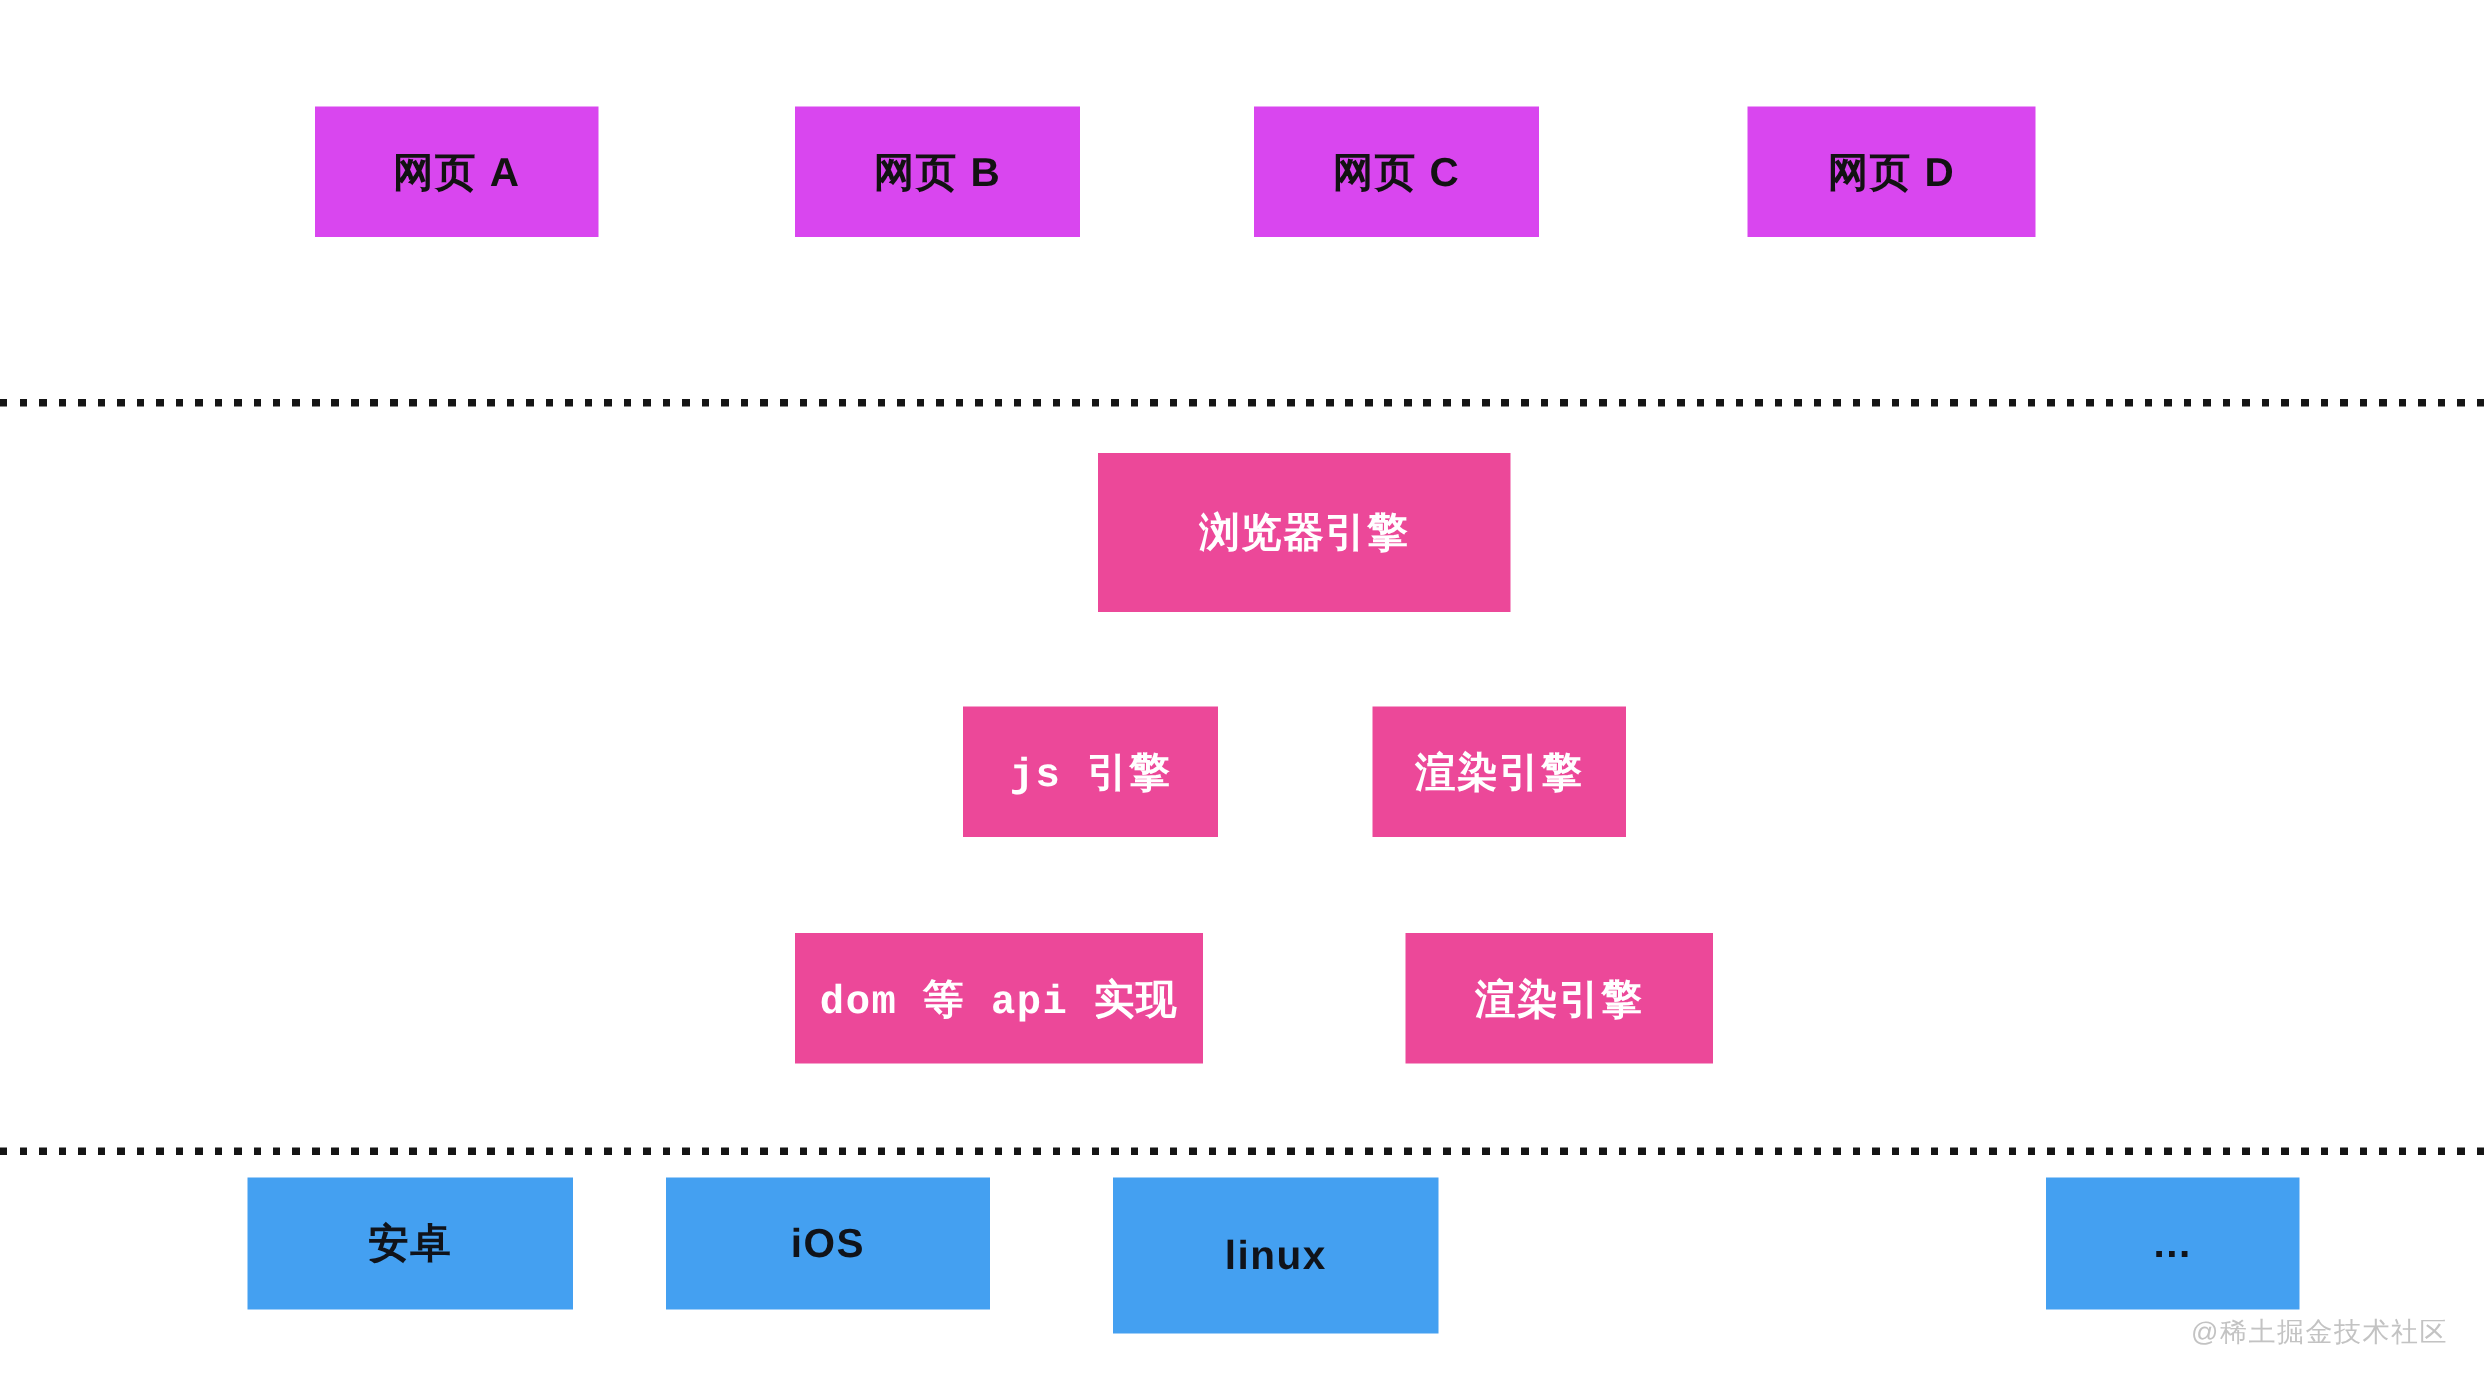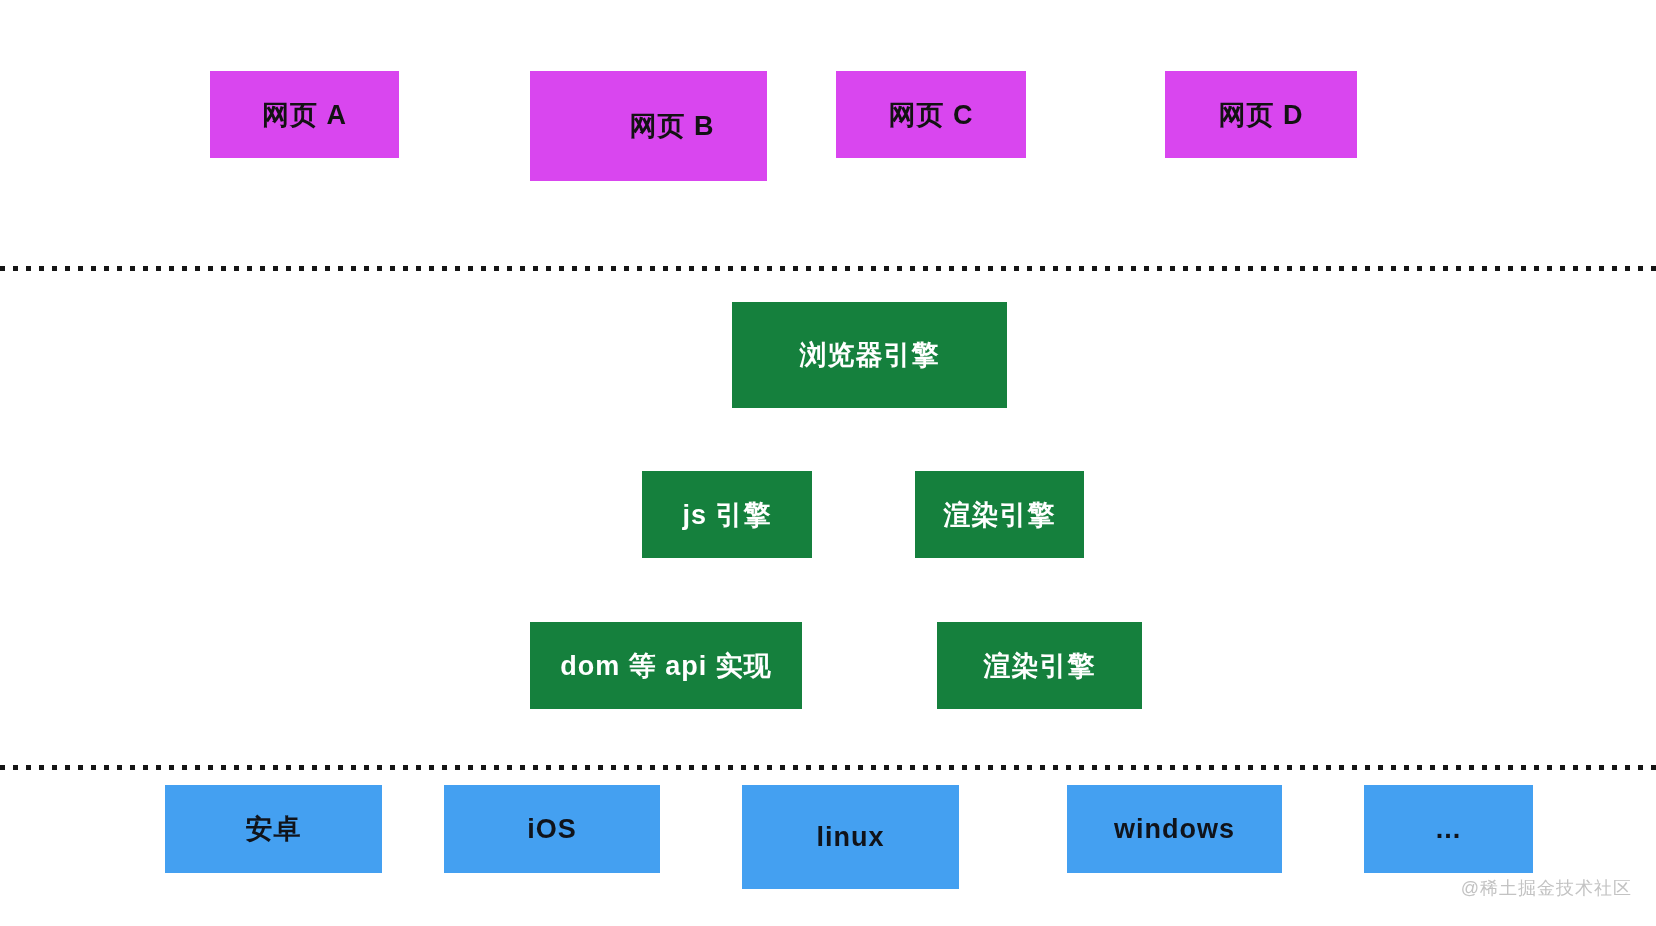--- a/index.html
+++ b/index.html
@@ -23,23 +23,24 @@
     font-weight: bold;
     letter-spacing: 1px;
     white-space: nowrap;
   }
   .web-box {
     background: #d946ef;
     color: #121212;
     font-size: 27px;
   }
   .engine-box {
-    background: #15803d;
+    background: #ec4899;
     color: #ffffff;
     font-size: 27px;
+    font-family: Liberation Mono, monospace;
   }
   .os-box {
     background: #44A0F1;
     color: #10131a;
     font-size: 27px;
   }
   .divider {
     position: absolute;
     left: 0;
     width: 1656px;
@@ -51,21 +52,21 @@
     right: 24px;
     top: 876px;
     font-size: 18px;
     font-weight: normal;
     letter-spacing: 1px;
     color: #C3C3C3;
   }
 
   
   .web-a { left: 210px;  top: 71px; width: 189px; height: 87px; }
-  .web-b { left: 530px;  top: 71px; width: 190px; height: 110px; padding-left: 47px; }
+  .web-b { left: 530px;  top: 71px; width: 190px; height: 87px; }
   .web-c { left: 836px;  top: 71px; width: 190px; height: 87px; }
   .web-d { left: 1165px; top: 71px; width: 192px; height: 87px; }
 
   
   .divider-top    { top: 266px; }
   .divider-bottom { top: 765px; }
 
   
   .browser-engine { left: 732px; top: 302px; width: 275px; height: 106px; }
   .js-engine      { left: 642px; top: 471px; width: 170px; height: 87px; }
@@ -96,18 +97,17 @@
   <div class="box engine-box js-engine">js 引擎</div>
   <div class="box engine-box render-engine">渲染引擎</div>
   <div class="box engine-box dom-api-impl">dom 等 api 实现</div>
   <div class="box engine-box render-impl">渲染引擎</div>
 
   <div class="divider divider-bottom"></div>
 
   <div class="box os-box os-android">安卓</div>
   <div class="box os-box os-ios">iOS</div>
   <div class="box os-box os-linux">linux</div>
-  <div class="box os-box os-windows">windows</div>
   <div class="box os-box os-more">...</div>
 
   <div class="watermark">@稀土掘金技术社区</div>
 
 </div>
 
 </body></html>

